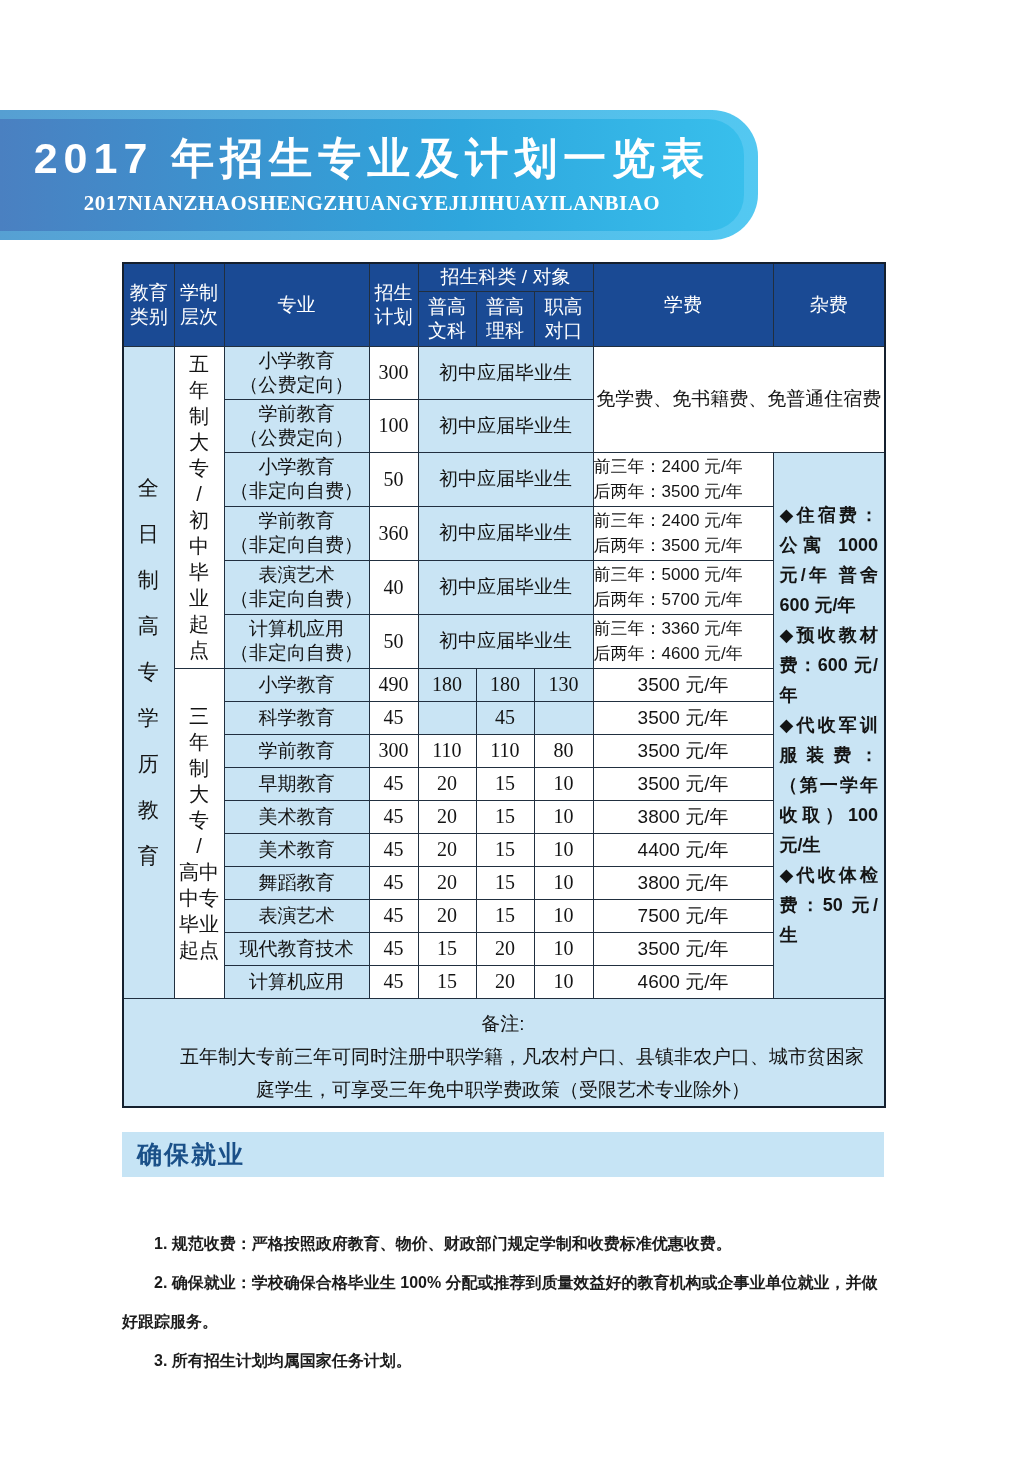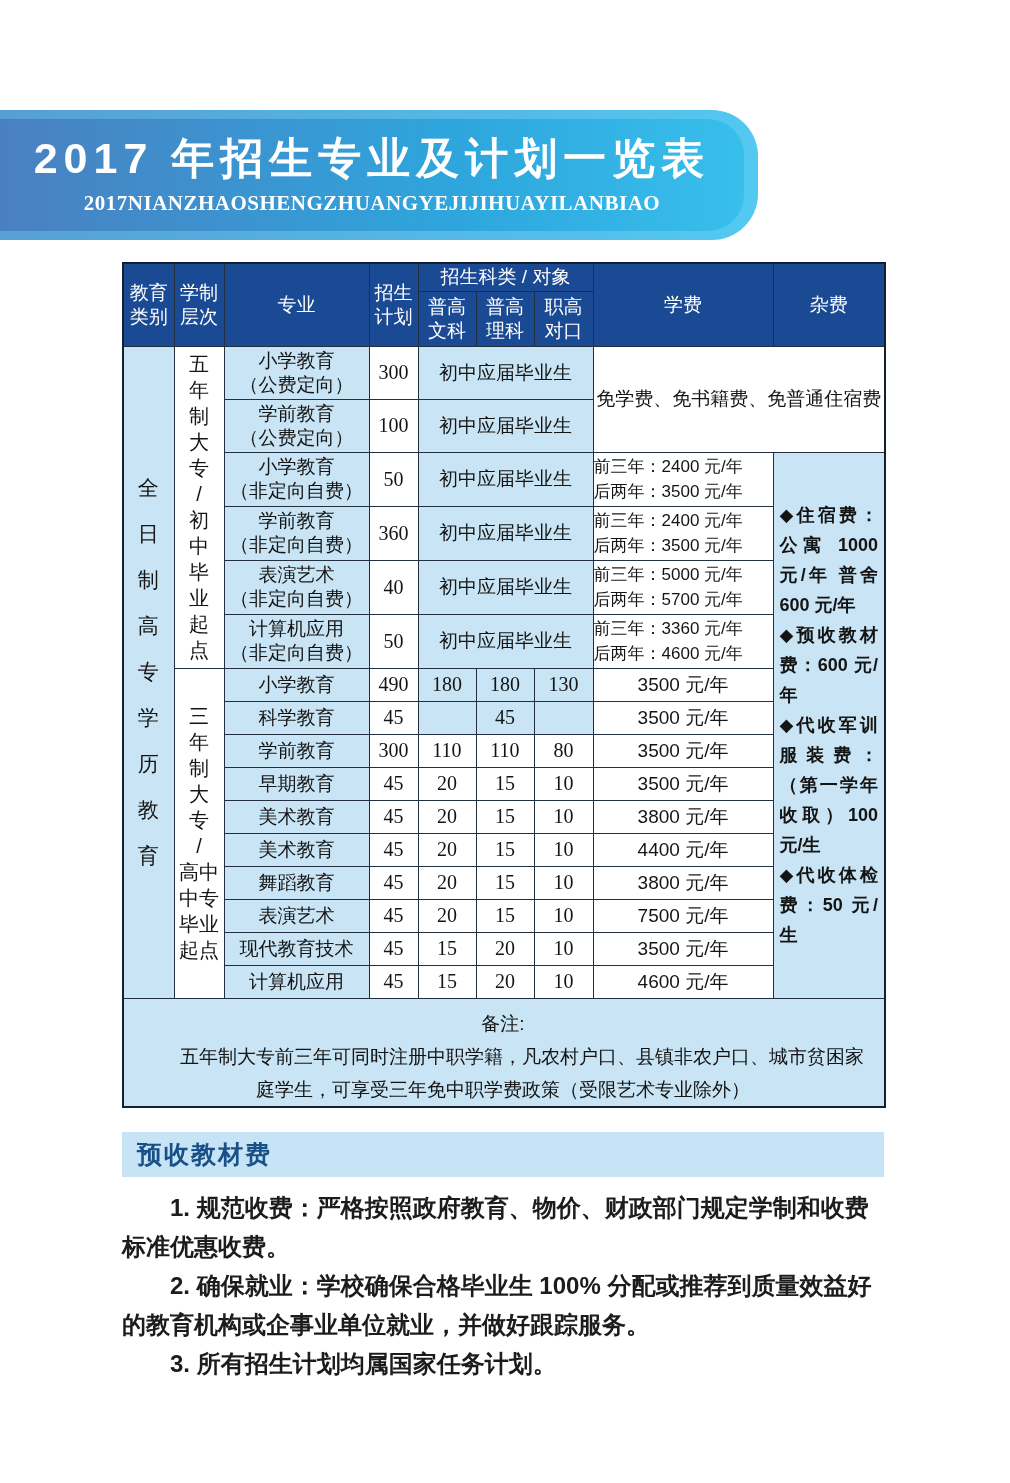--- a/index.html
+++ b/index.html
@@ -55,22 +55,22 @@
   td.note .cw { text-align:center; padding:8px 12px 0 10px; font-size:19px; line-height:33px; }
 
   
   .promise-bar {
     position:absolute; left:122px; top:1132px; width:762px; height:45px;
     background:var(--bar-bg,#c6e4f5); box-sizing:border-box;
     display:flex; align-items:center; padding-left:15px;
     color:var(--bar-text,#1a5088); font-size:25px; font-weight:bold; letter-spacing:2px;
   }
   .promise-list {
-    position:absolute; left:122px; top:1188px; width:762px;
-    font-size:24px; font-weight:bold; color:#1c1c1c;
+    position:absolute; left:122px; top:1224px; width:762px;
+    font-size:16px; font-weight:bold; color:#1c1c1c;
   }
   .promise-list p { margin:0; text-indent:2em; line-height:39px; }
 </style>
 </head>
 <body>
 
 <div class="banner">
   <div class="banner-inner">
     <div class="banner-title">2017 年招生专业及计划一览表</div>
     <div class="banner-subtitle">2017NIANZHAOSHENGZHUANGYEJIJIHUAYILANBIAO</div>
@@ -469,20 +469,20 @@
       <tr style="height: 104px;">
         <td colspan="9" class="blue note">
           <div class="cw">备注:
 　　五年制大专前三年可同时注册中职学籍，凡农村户口、县镇非农户口、城市贫困家庭学生，可享受三年免中职学费政策（受限艺术专业除外）</div>
         </td>
       </tr>
     </tbody>
 </table>
 
 <div class="promise-bar">
-  <span>预收教材费</span>
+  <span>确保就业</span>
 </div>
 
 <div class="promise-list" id="promise-list">
     <p>1. 规范收费：严格按照政府教育、物价、财政部门规定学制和收费标准优惠收费。</p>
     <p>2. 确保就业：学校确保合格毕业生 100% 分配或推荐到质量效益好的教育机构或企事业单位就业，并做好跟踪服务。</p>
     <p>3. 所有招生计划均属国家任务计划。</p>
   </div>
 
 </body></html>

